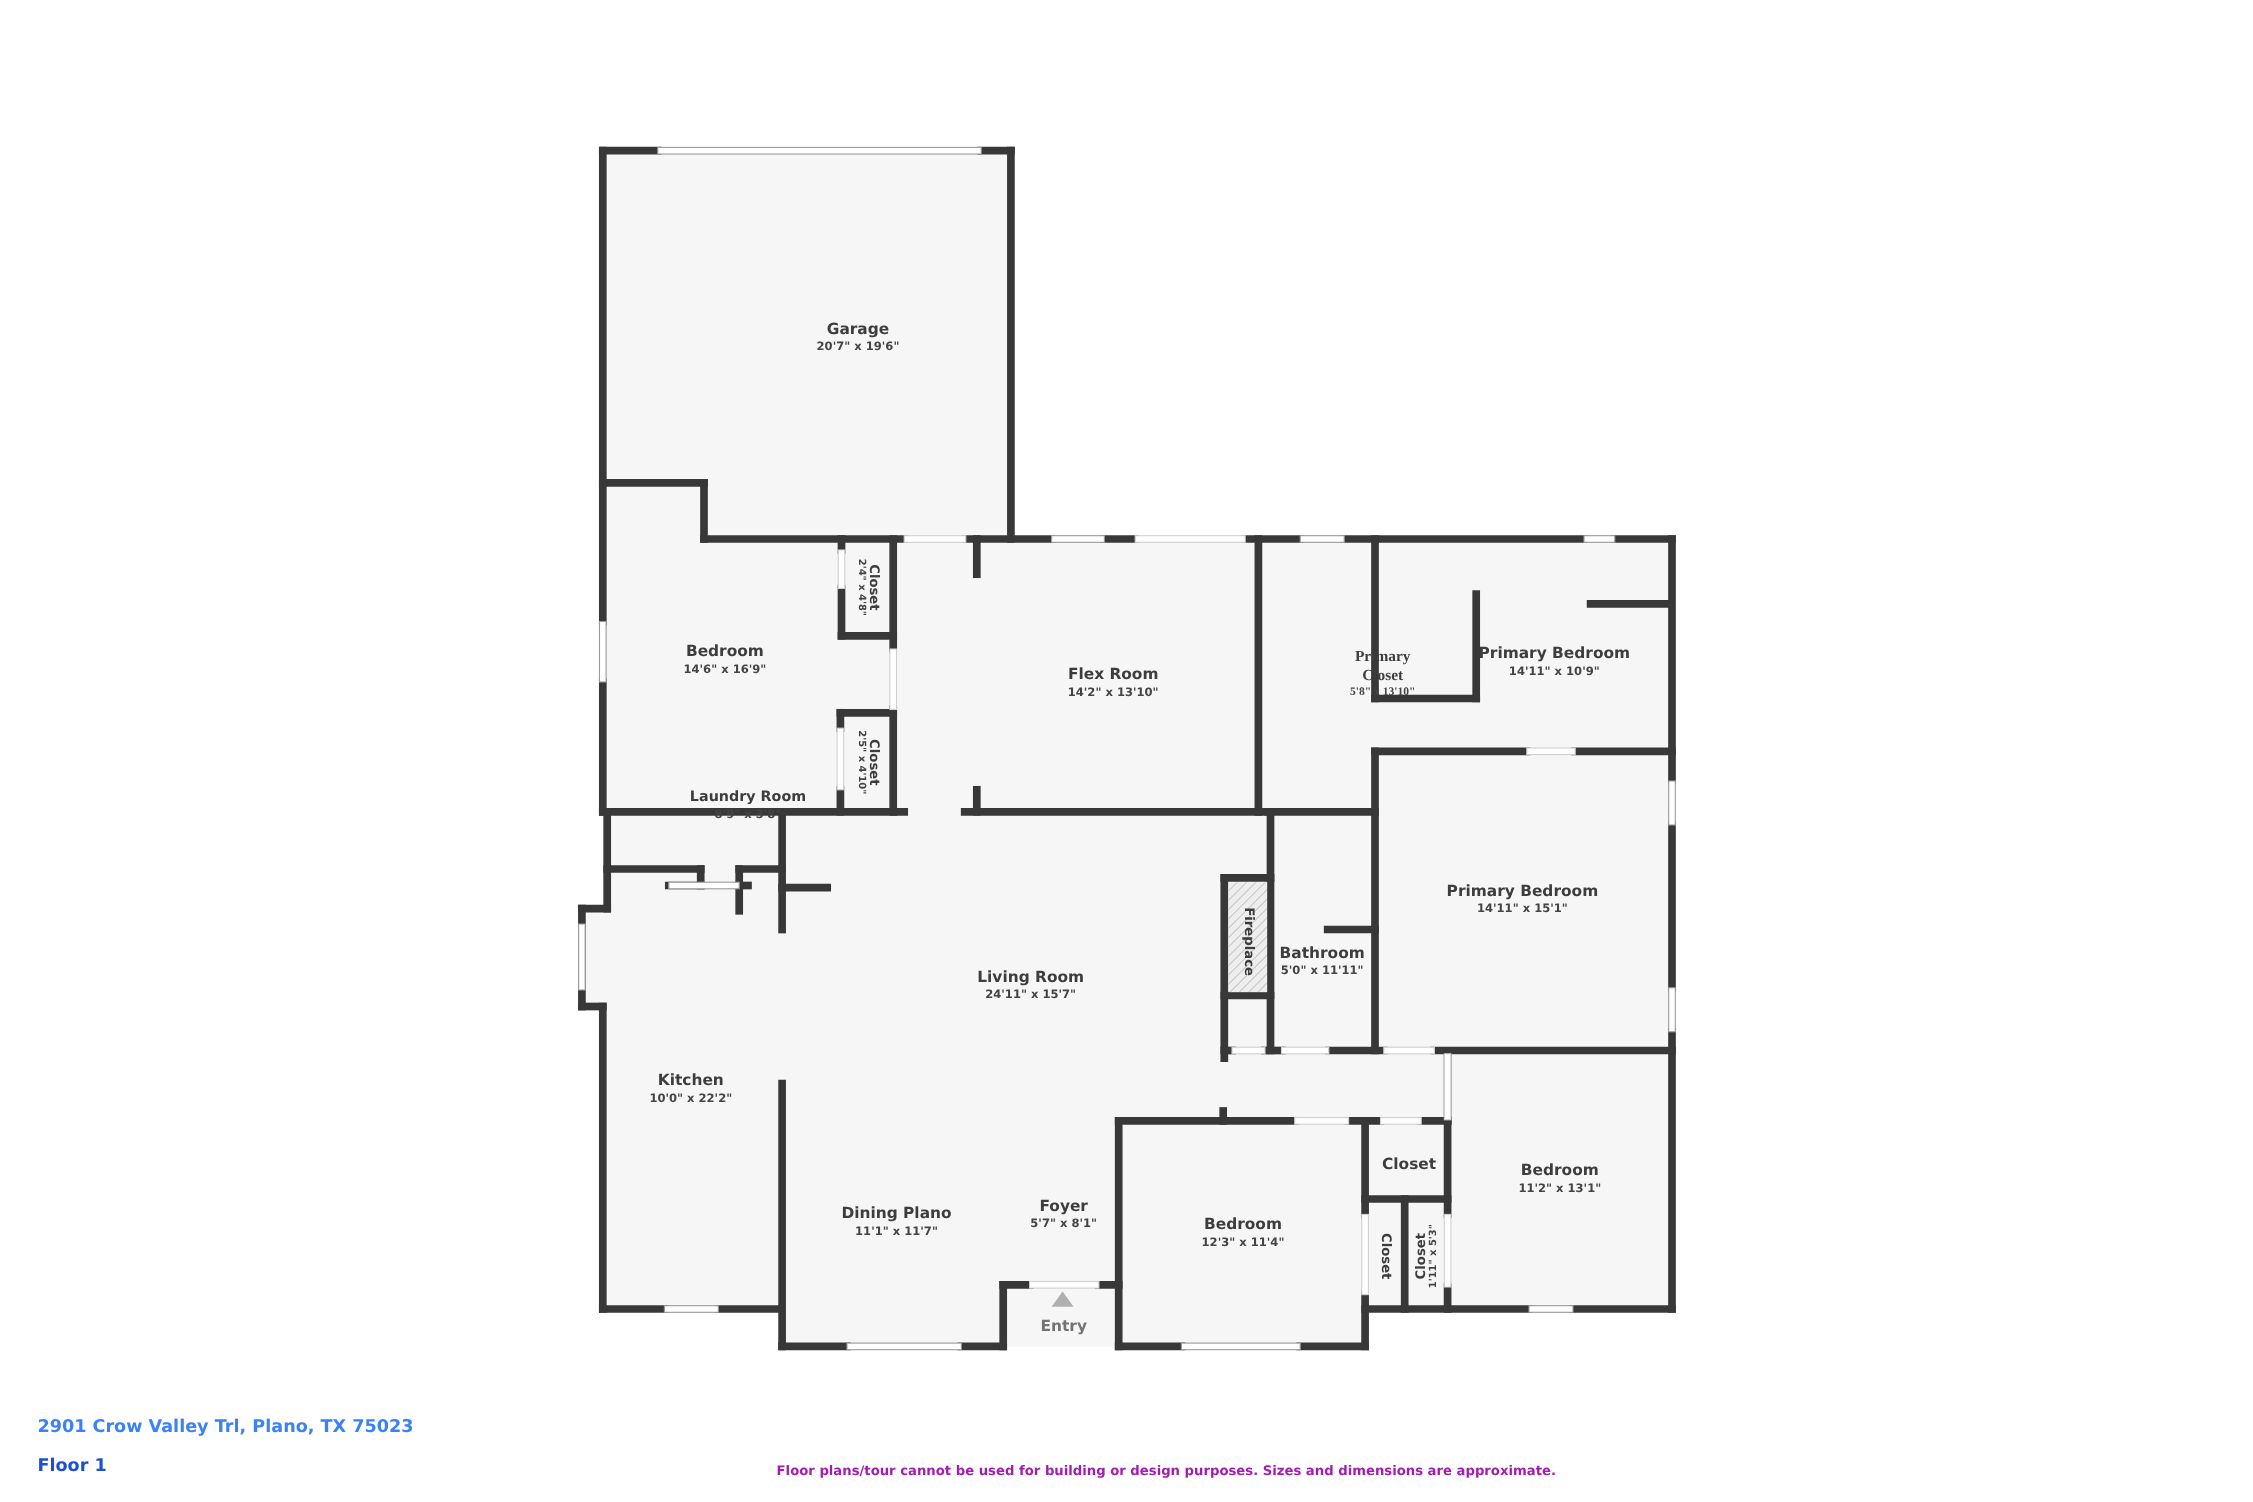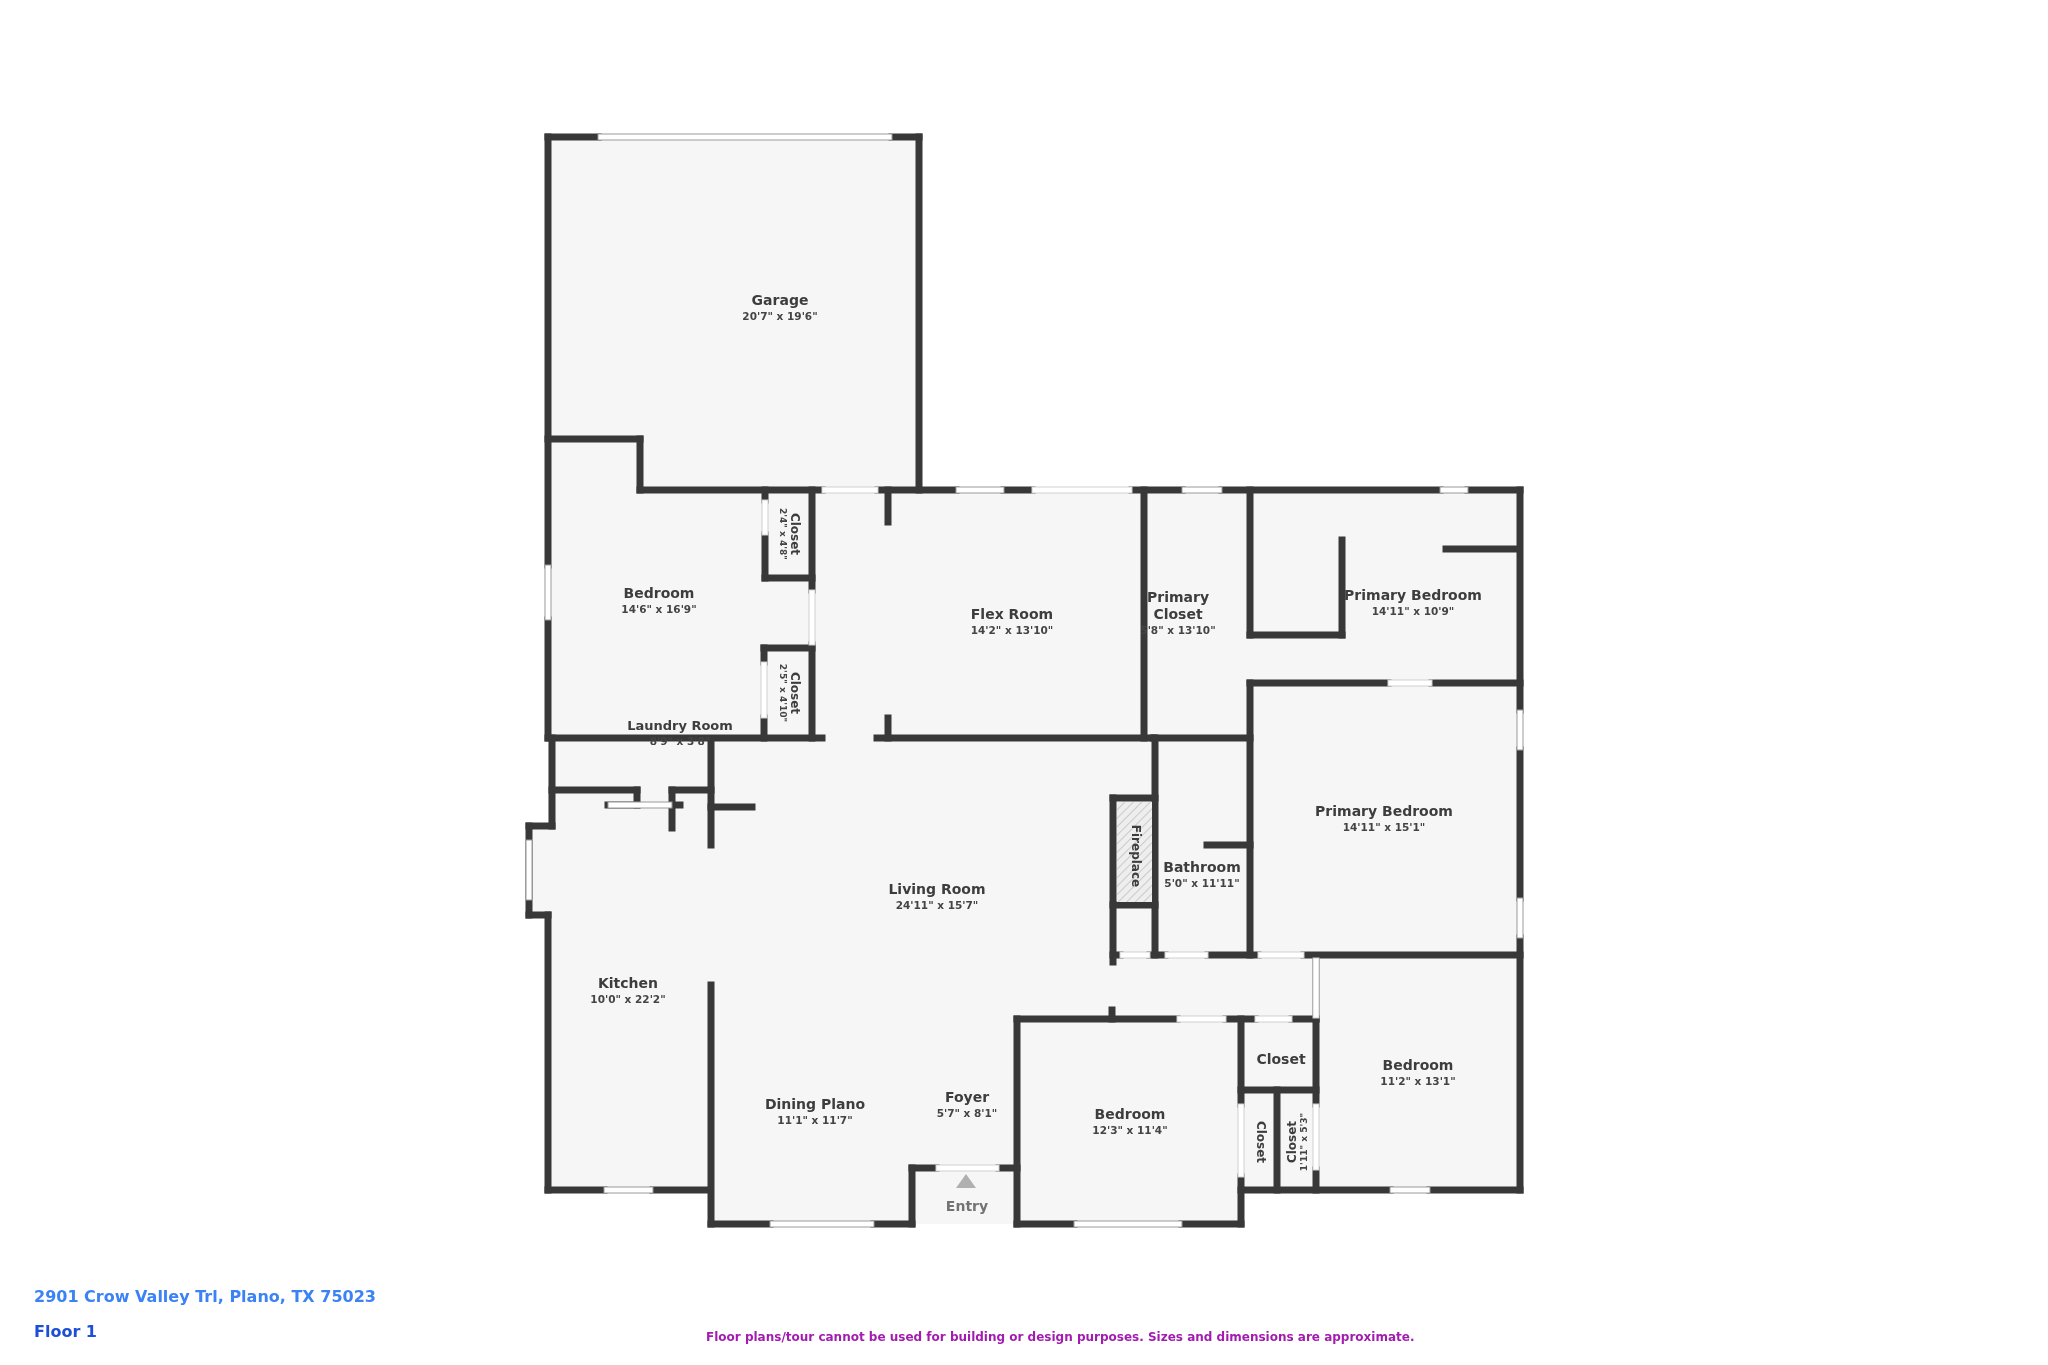--- a/index.html
+++ b/index.html
@@ -195,21 +195,21 @@
   <span class="dim" style="font-size:9px;line-height:11px;">2'4" x 4'8"</span>
 </div>
 <div class="label vert" style="left:789px;top:693px;">
   <span class="name" style="font-size:12px;line-height:14px;">Closet</span>
   <span class="dim" style="font-size:9px;line-height:11px;">2'5" x 4'10"</span>
 </div>
 <div class="label" style="left:1012px;top:621px;">
   <span class="name">Flex Room</span>
   <span class="dim">14'2" x 13'10"</span>
 </div>
-<div class="label" style="left:1178px;top:613px;">
+<div class="label" style="left:1257px;top:613px;font-family:Liberation Serif, serif;">
   <span class="name">Primary</span>
   <span class="name">Closet</span>
   <span class="dim">5'8" x 13'10"</span>
 </div>
 <div class="label" style="left:1413px;top:602px;">
   <span class="name">Primary Bedroom</span>
   <span class="dim">14'11" x 10'9"</span>
 </div>
 <div class="label" style="left:632px;top:732px;margin-left:48px;">
   <span class="name" style="font-size:13px;">Laundry Room</span>

